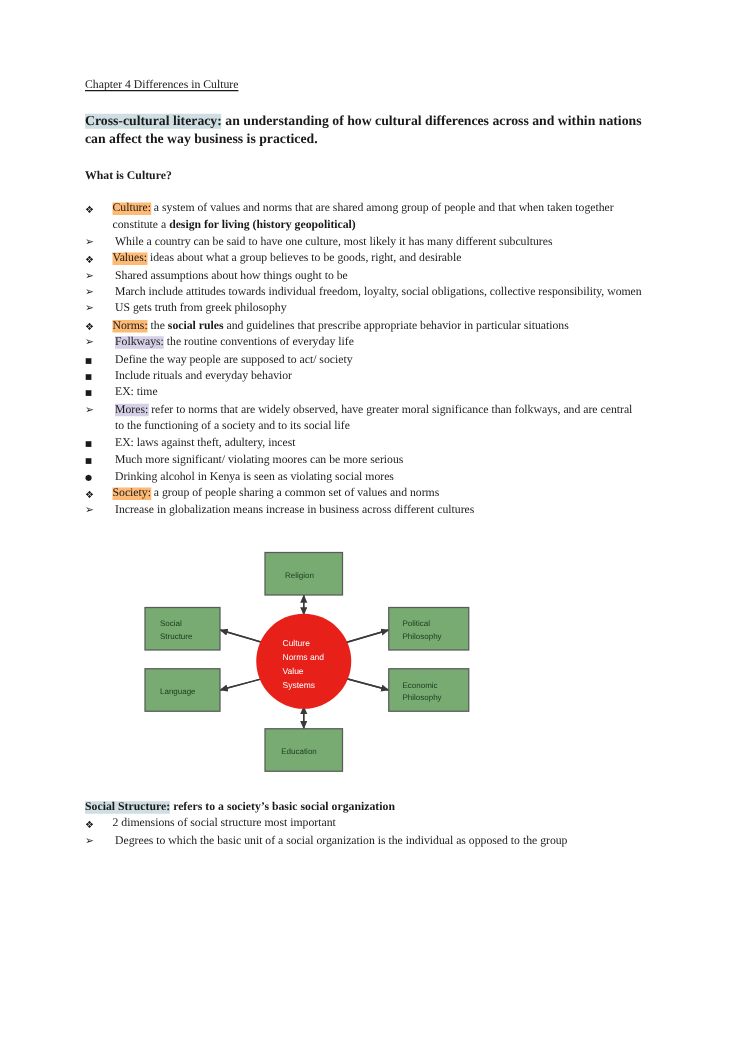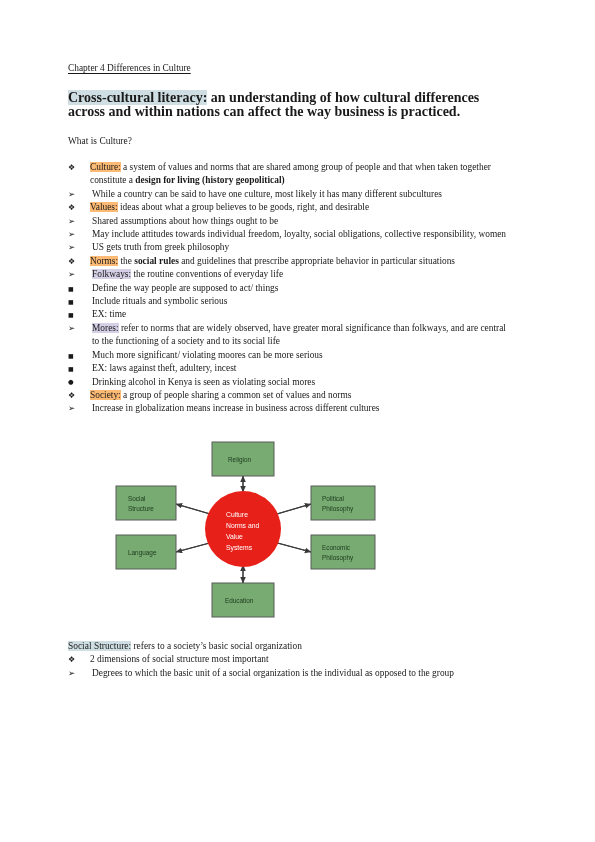--- a/index.html
+++ b/index.html
@@ -19,20 +19,21 @@
     height: 842px;
     padding: 62px 80px 0 68px;
   }
 
   
   .line {
     font-size: 9.4px;
     line-height: 13.4px;
     margin: 0;
     letter-spacing: 0.02px;
+    font-weight: bold;
   }
   .chapter-title {
     font-size: 9.4px;
     line-height: 13.4px;
     text-decoration: underline;
     text-underline-offset: 2px;
     margin: 0;
   }
   .spacer-sm { height: 13px; }
   .spacer-md { height: 16px; }
@@ -40,21 +41,21 @@
 
   .bold { font-weight: bold; }
 
   
   .hl-blue  { background: #cfdee3; }
   .hl-green { background: #fdba74; }
   .hl-purple{ background: #d6d0e6; margin-top: 29px; }
 
   .defblock {
     font-weight: bold;
-    font-size: 14px;
+    font-size: 11px;
     line-height: 13.6px;
   }
 
   
   ul.lvl { list-style: none; margin: 0; padding: 0; }
   li.item {
     position: relative;
     font-size: 9.4px;
     line-height: 13.4px;
     margin: 0;
@@ -134,57 +135,57 @@
       <li class="item l1">
         <span class="bullet">❖</span>
         <span class="btxt"><span class="hl-green">Values:</span><span> ideas about what a group believes to be goods, right, and desirable</span></span>
       </li>
       <li class="item l2">
         <span class="bullet">➢</span>
         <span class="btxt"><span>Shared assumptions about how things ought to be</span></span>
       </li>
       <li class="item l2">
         <span class="bullet">➢</span>
-        <span class="btxt"><span>May include attitudes towards individual freedom, loyalty, social obligations, collective responsibility, women</span></span>
+        <span class="btxt"><span>March include attitudes towards individual freedom, loyalty, social obligations, collective responsibility, women</span></span>
       </li>
       <li class="item l2">
         <span class="bullet">➢</span>
         <span class="btxt"><span>US gets truth from greek philosophy</span></span>
       </li>
       <li class="item l1">
         <span class="bullet">❖</span>
         <span class="btxt"><span class="hl-green">Norms:</span><span> the </span><span class="bold">social rules</span><span> and guidelines that prescribe appropriate behavior in particular situations</span></span>
       </li>
       <li class="item l2">
         <span class="bullet">➢</span>
         <span class="btxt"><span class="hl-purple">Folkways:</span><span> the routine conventions of everyday life</span></span>
       </li>
       <li class="item l3">
         <span class="bullet">■</span>
-        <span class="btxt"><span>Define the way people are supposed to act/ things</span></span>
-      </li>
-      <li class="item l3">
-        <span class="bullet">■</span>
-        <span class="btxt"><span>Include rituals and symbolic serious</span></span>
+        <span class="btxt"><span>Define the way people are supposed to act/ society</span></span>
+      </li>
+      <li class="item l3">
+        <span class="bullet">■</span>
+        <span class="btxt"><span>Include rituals and everyday behavior</span></span>
       </li>
       <li class="item l3">
         <span class="bullet">■</span>
         <span class="btxt"><span>EX: time</span></span>
       </li>
       <li class="item l2">
         <span class="bullet">➢</span>
         <span class="btxt"><span class="hl-purple">Mores:</span><span> refer to norms that are widely observed, have greater moral significance than folkways, and are central to the functioning of a society and to its social life</span></span>
       </li>
       <li class="item l3">
         <span class="bullet">■</span>
+        <span class="btxt"><span>EX: laws against theft, adultery, incest</span></span>
+      </li>
+      <li class="item l3">
+        <span class="bullet">■</span>
         <span class="btxt"><span>Much more significant/ violating moores can be more serious</span></span>
-      </li>
-      <li class="item l3">
-        <span class="bullet">■</span>
-        <span class="btxt"><span>EX: laws against theft, adultery, incest</span></span>
       </li>
       <li class="item l4">
         <span class="bullet">●</span>
         <span class="btxt"><span>Drinking alcohol in Kenya is seen as violating social mores</span></span>
       </li>
       <li class="item l1">
         <span class="bullet">❖</span>
         <span class="btxt"><span class="hl-green">Society:</span><span> a group of people sharing a common set of values and norms</span></span>
       </li>
       <li class="item l2">

